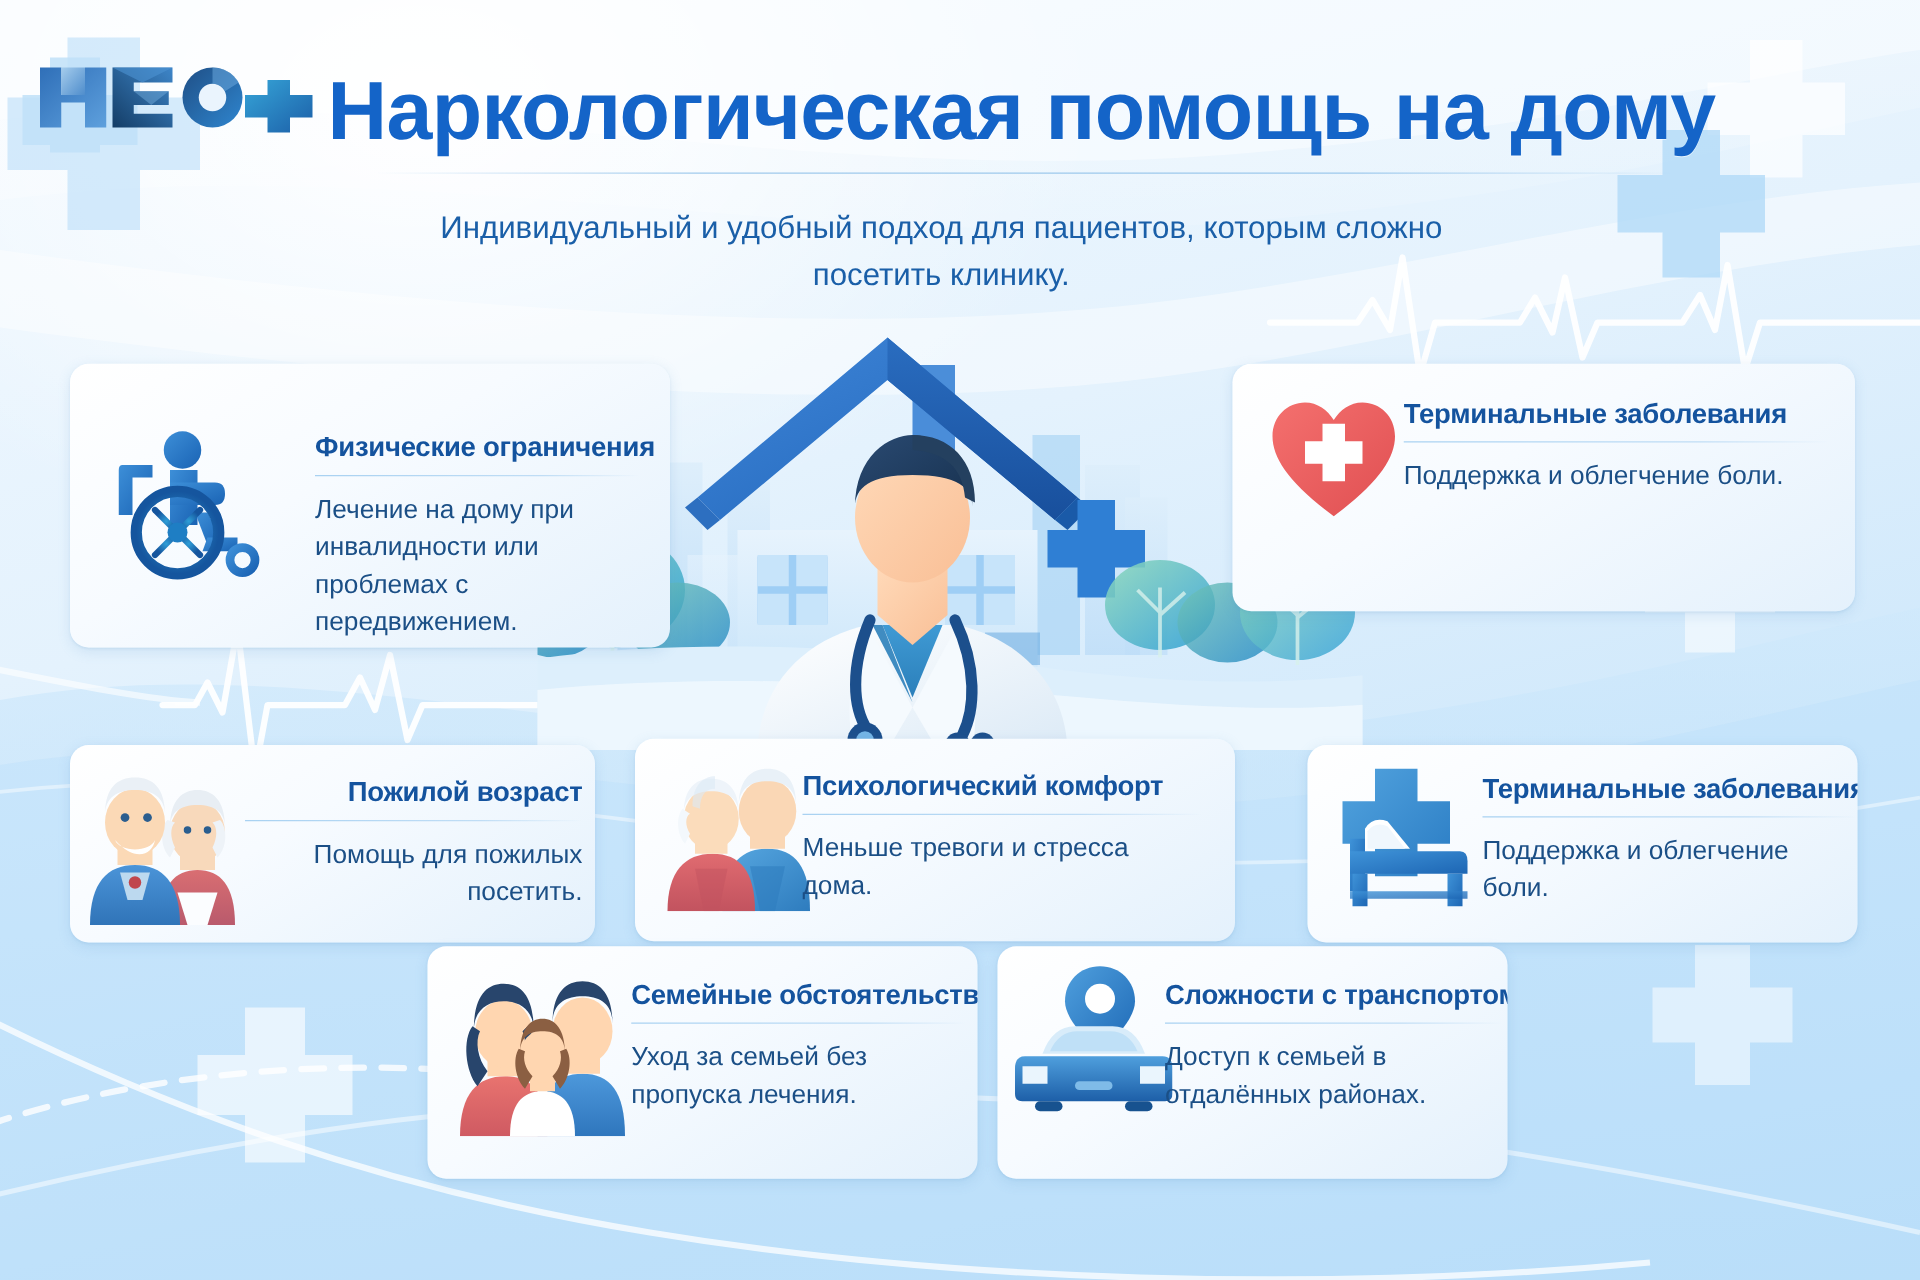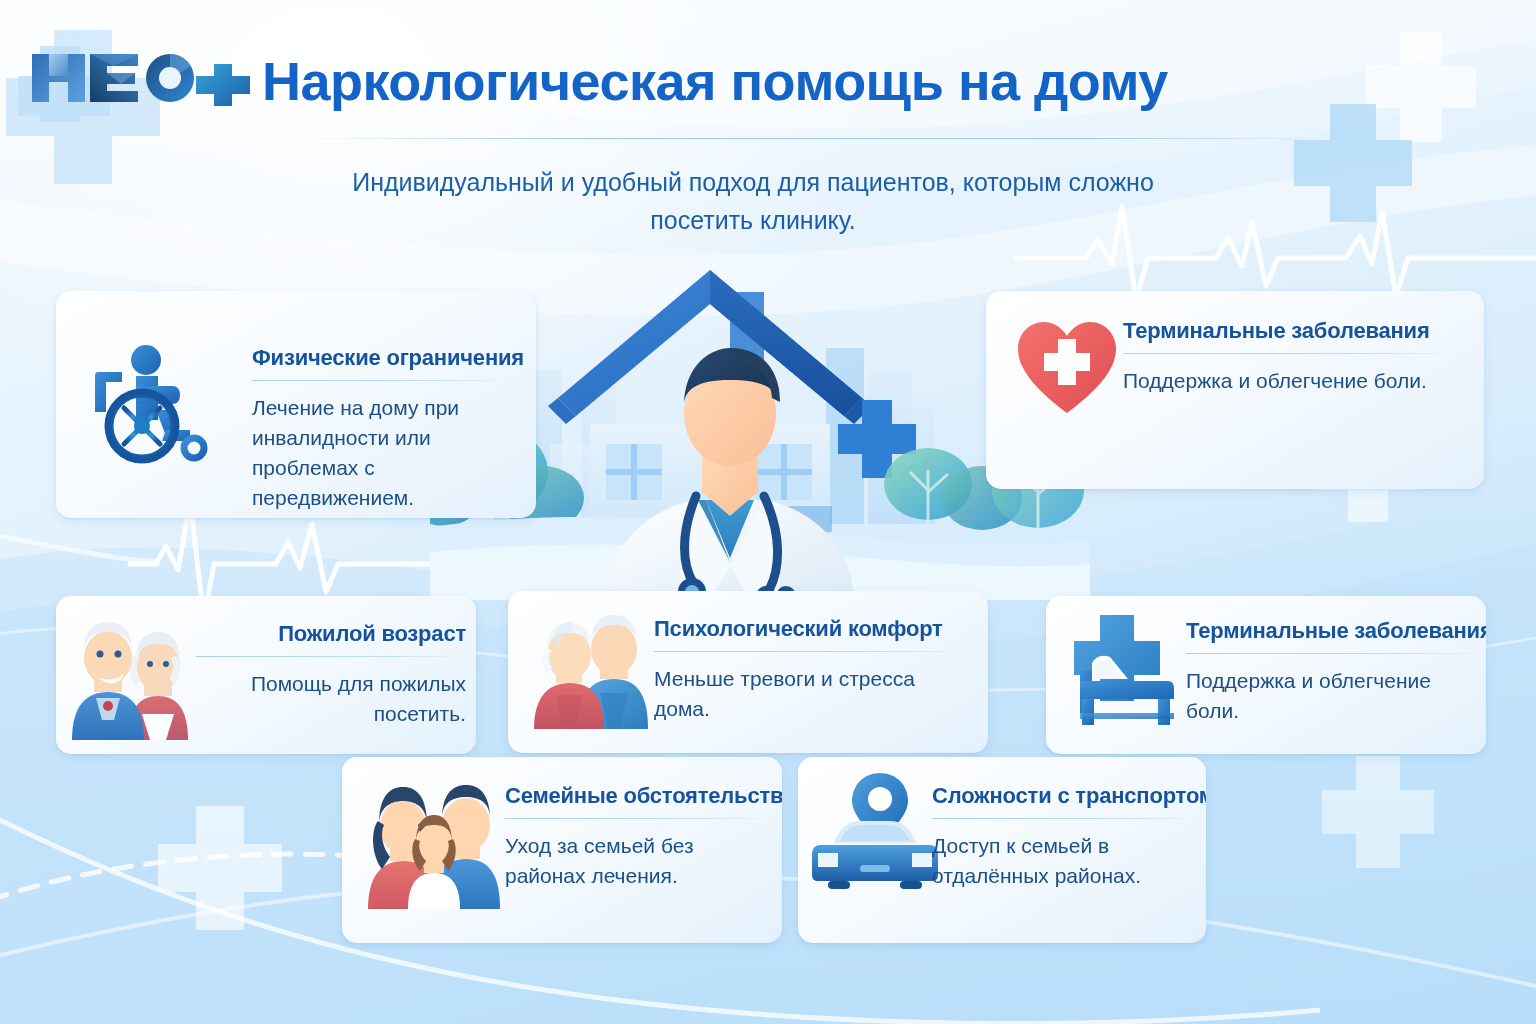--- a/index.html
+++ b/index.html
@@ -19,21 +19,21 @@
       radial-gradient(ellipse 900px 600px at 22% 8%, #ffffff 0%, rgba(255,255,255,0) 60%),
       linear-gradient(165deg,#f2f9ff 0%, #e4f2fd 38%, #cfe8fb 68%, #b9ddf8 100%);
   }
   .bg-svg { position:absolute; inset:0; }
 
   
   .header { position:absolute; left:0; top:0; width:1536px; height:150px; }
   .logo { position:absolute; left:18px; top:44px; width:248px; height:78px; }
   .title {
     position:absolute; left:262px; top:50px;
-    font-size:54px; font-weight:bold; letter-spacing:-0.5px;
+    font-size:66px; font-weight:bold; letter-spacing:-0.5px;
     color:#1464c8;
     text-shadow:0 1px 0 rgba(255,255,255,0.6);
     white-space:nowrap;
   }
   .title-rule {
     position:absolute; left:300px; top:138px; width:1040px; height:1px;
     background:linear-gradient(90deg, rgba(150,200,240,0) 0%, rgba(130,185,230,.75) 25%, rgba(130,185,230,.75) 75%, rgba(150,200,240,0) 100%);
   }
   .subtitle {
     position:absolute; left:318px; top:163px; width:870px;
@@ -70,21 +70,21 @@
   .c2 { left:986px;  top:291px; width:498px; height:198px; }
   .c2 .card-icon { left:26px; top:22px; width:110px; height:110px; }
   .c2 .card-body { left:137px; top:27px; width:340px; }
 
   .c3 { left:56px;   top:596px; width:420px; height:158px;text-align:right; }
   .c3 .card-icon { left:10px; top:14px; width:130px; height:130px; }
   .c3 .card-body { left:140px; top:25px; width:270px; }
 
   .c4 { left:508px;  top:591px; width:480px; height:162px; }
   .c4 .card-icon { left:22px; top:14px; width:124px; height:124px; }
-  .c4 .card-body { left:146px; top:25px; width:320px; }
+  .c4 .card-body { left:134px; top:25px; width:320px; }
 
   .c5 { left:1046px; top:596px; width:440px; height:158px; }
   .c5 .card-icon { left:18px; top:13px; width:122px; height:122px; }
   .c5 .card-body { left:140px; top:22px; width:300px; }
 
   .c6 { left:342px;  top:757px; width:440px; height:186px; }
   .c6 .card-icon { left:22px; top:12px; width:140px; height:140px; }
   .c6 .card-body { left:163px; top:26px; width:268px; }
 
   .c7 { left:798px;  top:757px; width:408px; height:186px; }
@@ -518,21 +518,21 @@
       <path d="M44,140 C44,114 54,104 70,104 C86,104 96,114 96,140 Z" fill="#ffffff"></path>
       <path d="M60,104 h20 v-12 h-20 z" fill="#ffd6b0"></path>
       <ellipse cx="70" cy="76" rx="18" ry="21" fill="#ffd6b0"></ellipse>
       <path d="M52,74 C52,54 60,46 70,46 C80,46 88,54 88,74 C88,60 80,56 70,56 C60,56 52,60 52,74 Z" fill="#8b5f42"></path>
       <path d="M51,70 C46,78 48,94 56,102 L62,92 C56,86 54,78 56,72 Z" fill="#8b5f42"></path>
       <path d="M89,70 C94,78 92,94 84,102 L78,92 C84,86 86,78 84,72 Z" fill="#8b5f42"></path>
     </svg>
     <div class="card-body">
       <div class="card-title">Семейные обстоятельства</div>
       <div class="card-rule"></div>
-      <div class="card-text">Уход за семьей без районах лечения.</div>
+      <div class="card-text">Уход за семьей без пропуска лечения.</div>
     </div>
   </div>
 
   <div class="card c7">
     <svg class="card-icon" viewBox="0 0 126 126">
       <defs>
         <linearGradient id="cp" x1="0" y1="0" x2="1" y2="1">
           <stop offset="0" stop-color="#4f9fdd"></stop>
             <stop offset="1" stop-color="#1e69b6"></stop>
         </linearGradient>

